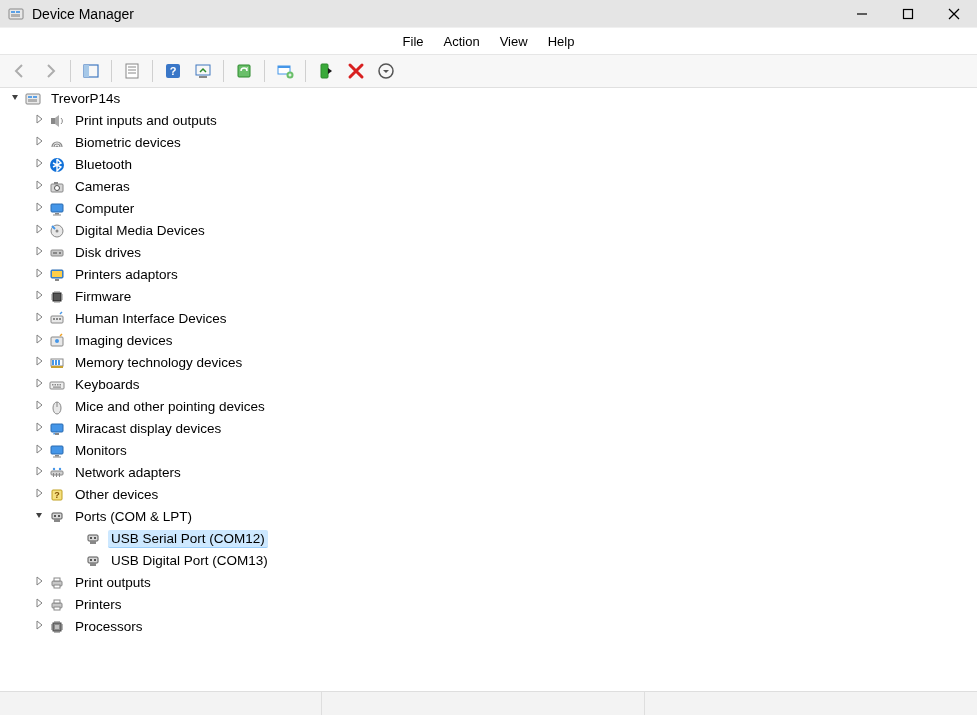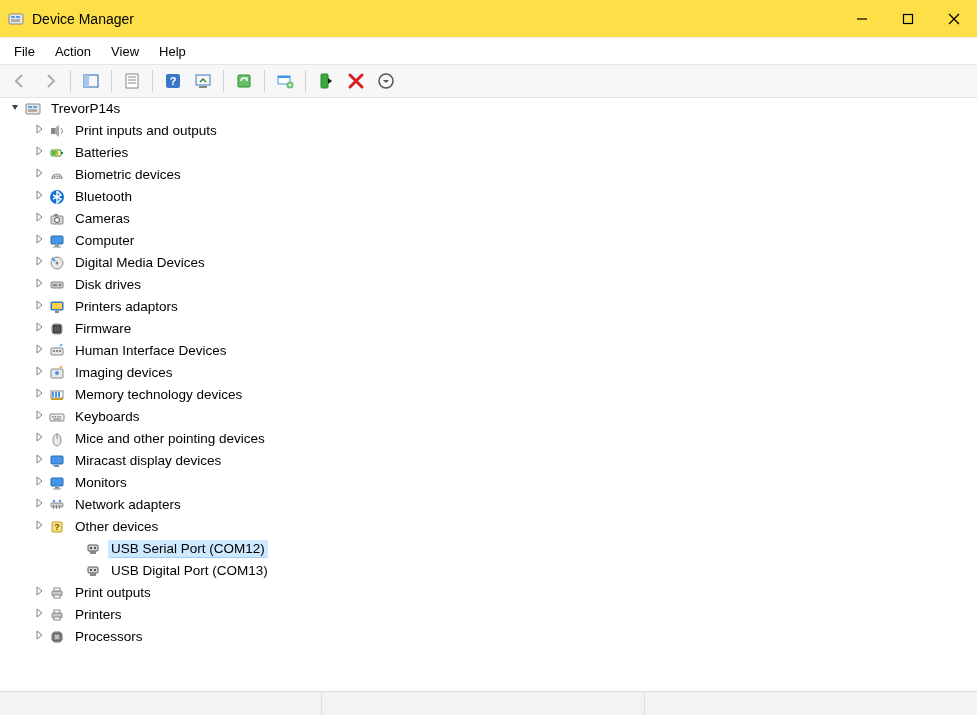--- a/index.html
+++ b/index.html
@@ -11,25 +11,25 @@
     background: #fff;
     width: 977px;
     height: 715px;
     display: flex;
     flex-direction: column;
     overflow: hidden;
   }
 
   
   .titlebar {
-    height: 38px;
+    height: 28px;
     display: flex;
     align-items: center;
     padding: 0 0 0 8px;
-    background: #fde047;
+    background: #e5e5e5;
     border-bottom: 1px solid #f0f0f0;
   }
   .titlebar .app-icon {
     width: 16px; height: 16px;
     margin-right: 8px;
     display:flex;align-items:center;justify-content:center;
   }
   .titlebar .title {
     flex: 1;
     font-size: 14px;
@@ -41,20 +41,21 @@
   }
   .winbtn svg { width: 12px; height: 12px; }
 
   
   .menubar {
     height: 26px;
     display: flex;
     align-items: center;
     padding: 0 4px;
     background: #fff;
+    justify-content: center;
   }
   .menubar .menuitem {
     padding: 3px 10px;
     font-size: 13px;
   }
 
   
   .toolbar {
     height: 34px;
     display: flex;
@@ -294,36 +295,20 @@
         <span class="node-label">Print inputs and outputs</span>
       </div>
       <div class="row depth-1">
         <span class="expander">
           <svg viewBox="0 0 10 10">
             <path d="M3 1 L8 5 L3 9 Z" fill="none" stroke="#808080" stroke-width="1"></path>
           </svg>
         </span>
         <span class="node-icon">
           <svg viewBox="0 0 16 16">
-            <rect x="2" y="5" width="10" height="6" rx="1" fill="#fff" stroke="#2c8a2c"></rect>
-            <rect x="12" y="7" width="2" height="2" fill="#2c8a2c"></rect>
-            <rect x="3" y="6" width="6" height="4" fill="#4bbf4b"></rect>
-            <path d="M7 4 L9 8 L7 8 L9 12" fill="none" stroke="#f0c000" stroke-width="1.2"></path>
-          </svg>
-        </span>
-        <span class="node-label">Batteries</span>
-      </div>
-      <div class="row depth-1">
-        <span class="expander">
-          <svg viewBox="0 0 10 10">
-            <path d="M3 1 L8 5 L3 9 Z" fill="none" stroke="#808080" stroke-width="1"></path>
-          </svg>
-        </span>
-        <span class="node-icon">
-          <svg viewBox="0 0 16 16">
             <path d="M3 12 A5 5 0 0 1 13 12 M5 12 A3 3 0 0 1 11 12 M7 12 A1 1 0 0 1 9 12" fill="none" stroke="#888" stroke-width="1.2"></path>
           </svg>
         </span>
         <span class="node-label">Biometric devices</span>
       </div>
       <div class="row depth-1">
         <span class="expander">
           <svg viewBox="0 0 10 10">
             <path d="M3 1 L8 5 L3 9 Z" fill="none" stroke="#808080" stroke-width="1"></path>
           </svg>
@@ -561,20 +546,36 @@
           </svg>
         </span>
         <span class="node-icon">
           <svg viewBox="0 0 16 16">
             <rect x="3" y="3" width="10" height="10" rx="1" fill="#f5e080" stroke="#c0a020"></rect>
             <text x="8" y="11" text-anchor="middle" font-size="9" fill="#805000" font-weight="bold">?</text>
           </svg>
         </span>
         <span class="node-label">Other devices</span>
       </div>
+      <div class="row depth-1">
+        <span class="expander">
+          <svg viewBox="0 0 10 10">
+            <path d="M2 3 L8 3 L5 8 Z" fill="#404040"></path>
+          </svg>
+        </span>
+        <span class="node-icon">
+          <svg viewBox="0 0 16 16">
+            <rect x="3" y="4" width="10" height="6" rx="1" fill="#d8d8d8" stroke="#555"></rect>
+            <rect x="5" y="6" width="2" height="2" fill="#555"></rect>
+            <rect x="9" y="6" width="2" height="2" fill="#555"></rect>
+            <rect x="5" y="10" width="6" height="3" fill="#888"></rect>
+          </svg>
+        </span>
+        <span class="node-label">Ports (COM &amp; LPT)</span>
+      </div>
       <div class="row depth-2 selected">
         <span class="expander blank"></span>
         <span class="node-icon">
           <svg viewBox="0 0 16 16">
             <rect x="3" y="4" width="10" height="6" rx="1" fill="#d8d8d8" stroke="#555"></rect>
             <rect x="5" y="6" width="2" height="2" fill="#555"></rect>
             <rect x="9" y="6" width="2" height="2" fill="#555"></rect>
             <rect x="5" y="10" width="6" height="3" fill="#888"></rect>
           </svg>
         </span>

